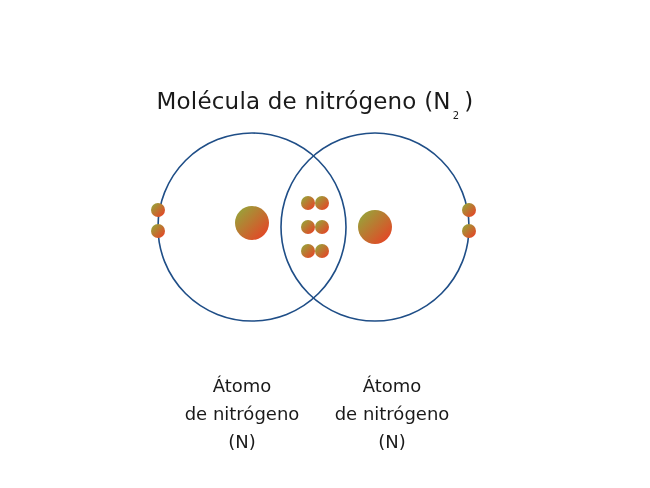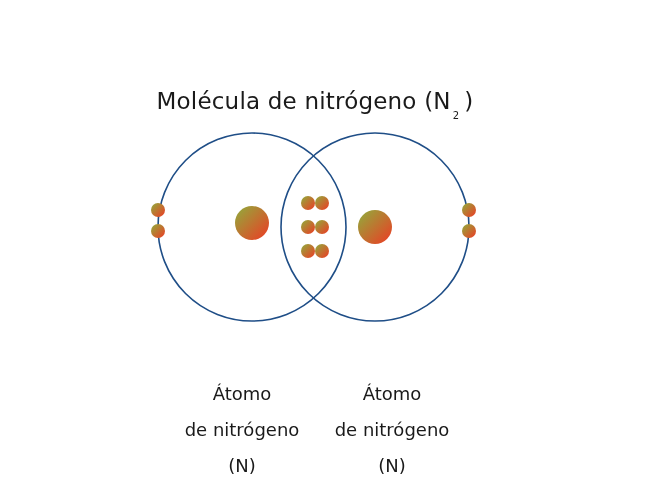--- a/index.html
+++ b/index.html
@@ -4,21 +4,21 @@
   <style>
     html, body { margin: 0; padding: 0; background: #ffffff; }
     body { width: 650px; height: 488px; position: relative; overflow: hidden;
            font-family: "DejaVu Sans", sans-serif; color: #1a1a1a; }
     .title { position: absolute; left: 0; top: 78px; width: 630px; text-align: center;
              font-size: 23px; letter-spacing: 0.2px; margin-top: 10px; }
     .title .sub { font-size: 10px; position: relative; top: 10px; margin-left: 2px; margin-right: 5px; }
     svg.diagram { position: absolute; left: 0; top: 0; }
     .label { position: absolute; top: 372px; width: 150px; text-align: center;
              font-size: 18px; line-height: 28px; }
-    .label span { display: block; margin-top: 8px; }
+    .label span { display: block; }
   </style>
 </head>
 <body>
 
 <div class="title">
   <span>Molécula de nitrógeno (N</span><span class="sub">2</span><span>)</span>
 </div>
 
 <svg class="diagram" width="650" height="488" viewBox="0 0 650 488">
   <defs>

